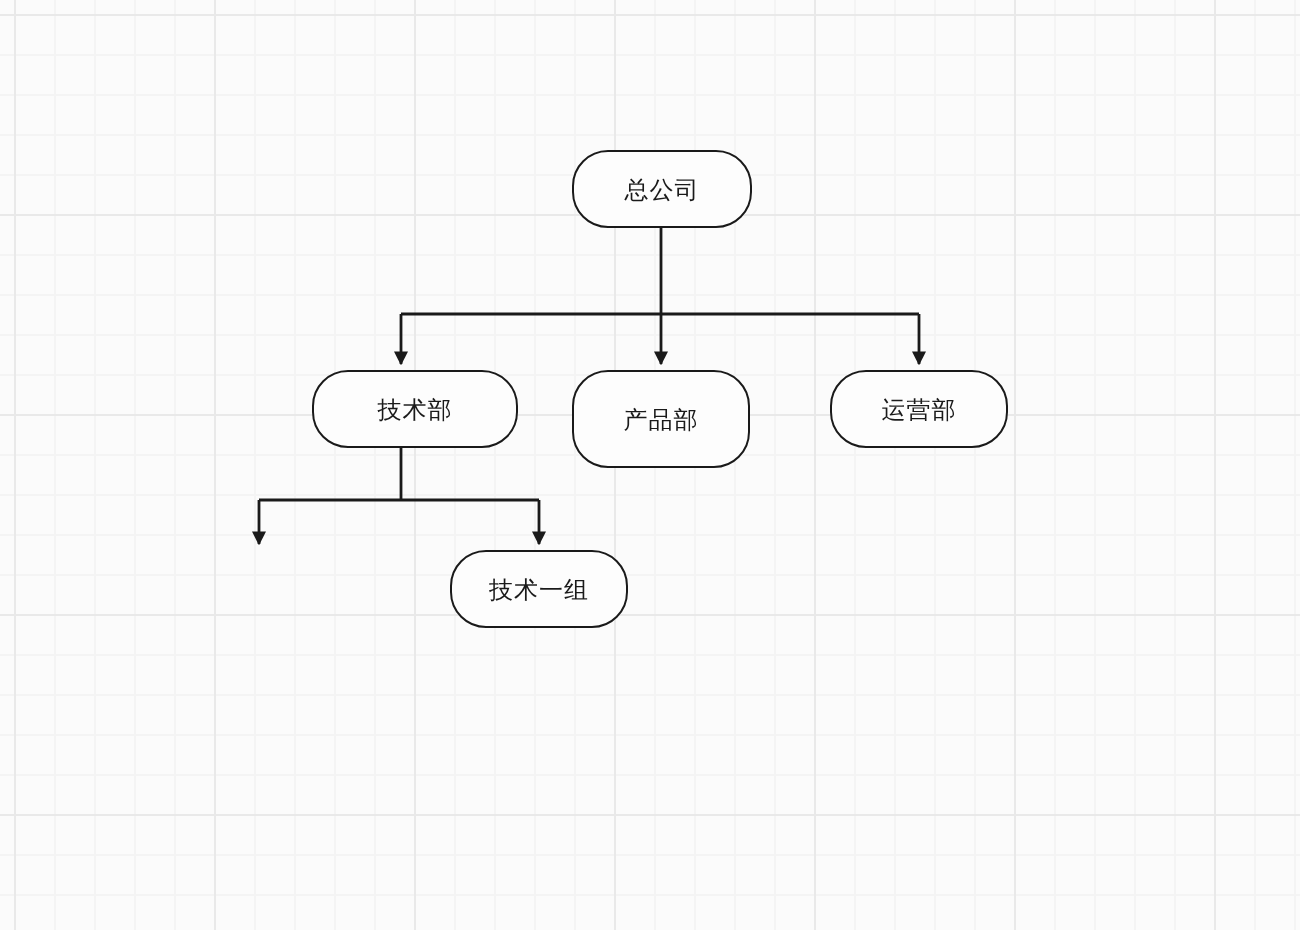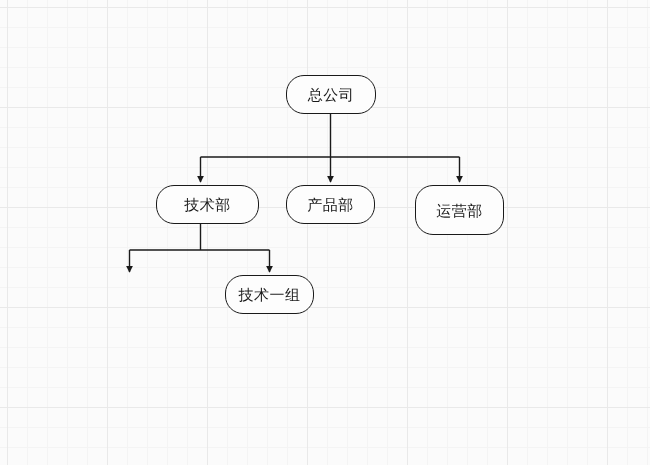--- a/index.html
+++ b/index.html
@@ -36,21 +36,21 @@
   .node {
     position: absolute;
     box-sizing: border-box;
     background: #fdfdfd;
     border: 1.4px solid #1a1a1a;
     border-radius: 18px;
     display: flex;
     align-items: center;
     justify-content: center;
     color: #1a1a1a;
-    font-size: 15px;
+    font-size: 12px;
     letter-spacing: 0.5px;
     line-height: 1;
     white-space: nowrap;
     user-select: none;
   }
   .node-label {
     display: block;
   }
 </style>
 </head>
@@ -82,25 +82,25 @@
   </svg>
 
   <div class="node" style="left:286px; top:75px; width:90px; height:39px;">
     <span class="node-label">总公司</span>
   </div>
 
   <div class="node" style="left:156px; top:185px; width:103px; height:39px;">
     <span class="node-label">技术部</span>
   </div>
 
-  <div class="node" style="left:286px; top:185px; width:89px; height:39px;">
+  <div class="node" style="left:286px; top:185px; width:89px; height:49px;">
     <span class="node-label">产品部</span>
   </div>
 
-  <div class="node" style="left:415px; top:185px; width:89px; height:50px;justify-content:center;">
+  <div class="node" style="left:415px; top:185px; width:89px; height:39px;justify-content:center;">
     <span class="node-label">运营部</span>
   </div>
 
 
   <div class="node" style="left:225px; top:275px; width:89px; height:39px;">
     <span class="node-label">技术一组</span>
   </div>
 
 </div>
 

